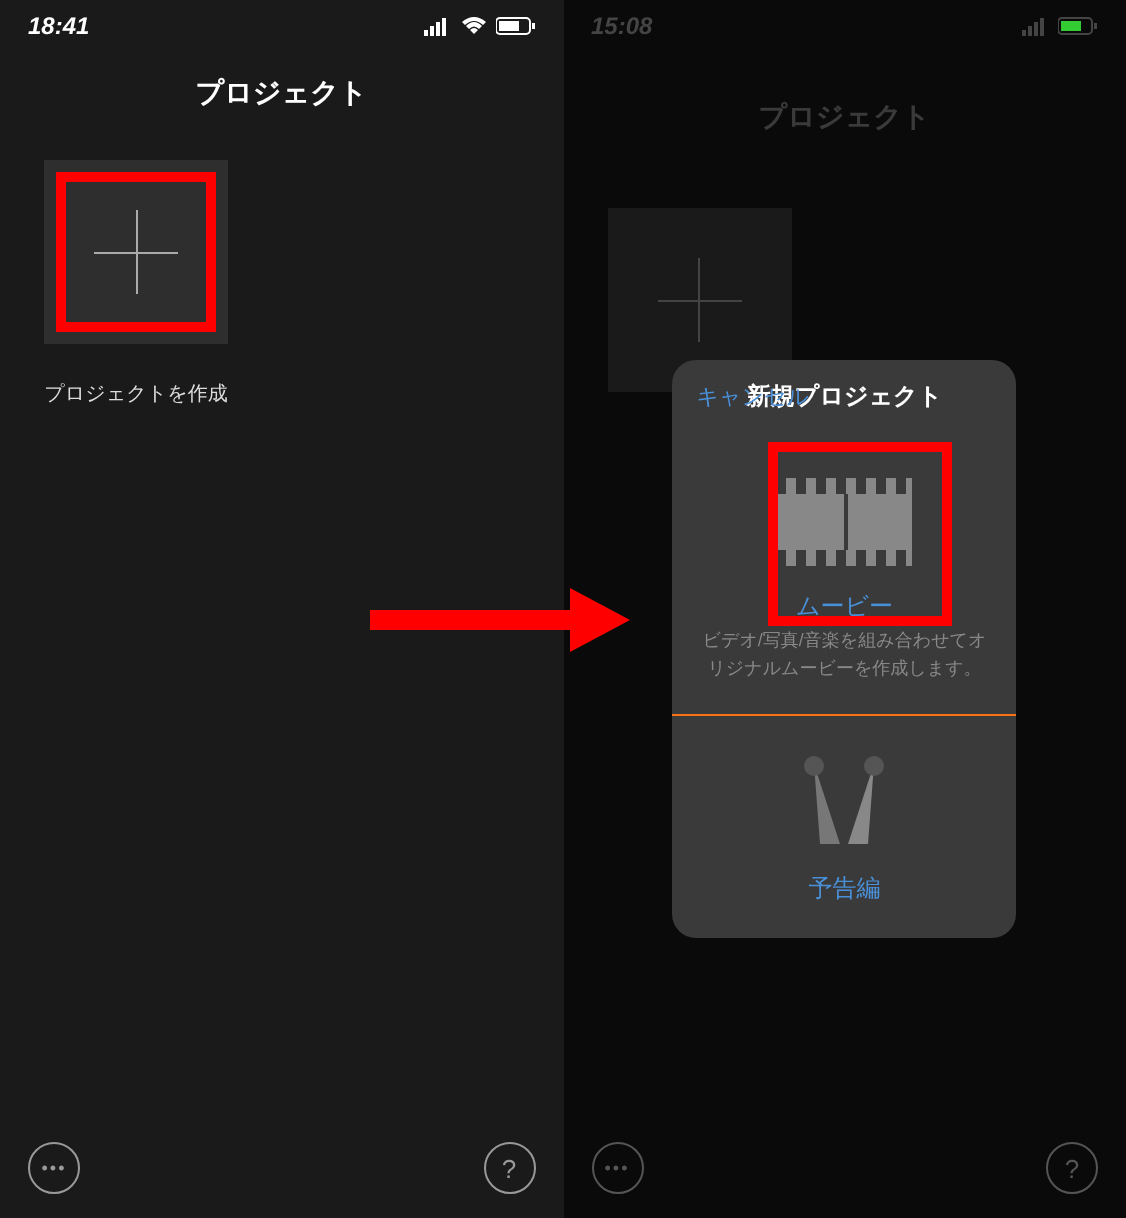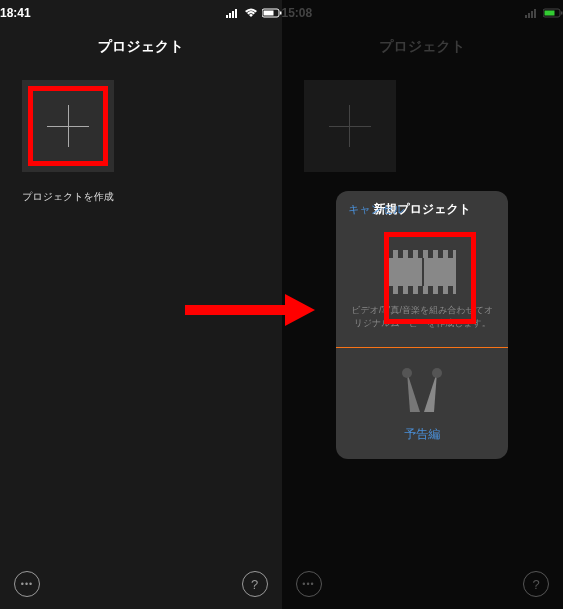--- a/index.html
+++ b/index.html
@@ -12,30 +12,31 @@
       overflow: hidden;
     }
     .screen {
       width: 281.5px;
       height: 609px;
       position: relative;
       display: flex;
       flex-direction: column;
     }
     .screen-left { background: #1a1a1a; }
-    .screen-right { background: #0a0a0a; }
+    .screen-right { background: #0a0a0a; gap: 12px; }
     .status-bar {
       height: 24px;
       display: flex;
       justify-content: space-between;
       align-items: center;
-      padding: 2px 0 0;
+      padding: 2px 14px 0;
       color: #fff;
       font-size: 12px;
       font-weight: 600;
+      font-style: italic;
     }
     .status-right { display: flex; align-items: center; gap: 4px; }
     .screen-right .status-bar { color: #444; }
     .nav-title {
       text-align: center;
       color: #fff;
       font-size: 14px;
       font-weight: 600;
       padding: 14px 5px;
     }
@@ -247,20 +248,21 @@
       <div class="modal-header">
         <span class="modal-cancel">キャンセル</span>
         <span class="modal-title">新規プロジェクト</span>
       </div>
       <div class="modal-option">
         <div class="option-icon-wrap">
           <div class="film-icon">
               <div class="film-mid"></div>
             </div>
         </div>
+        <div class="option-label">ムービー</div>
         <div class="option-desc">ビデオ/写真/音楽を組み合わせてオリジナルムービーを作成します。</div>
         <div class="highlight-box" style="top:4px;left:48px;width:92px;height:92px;"></div>
       </div>
       <div class="modal-option">
         <div class="option-icon-wrap">
           <svg width="60" height="50" viewBox="0 0 60 50">
             <path d="M15 5 L28 45 L18 45 Z" fill="#777"></path>
             <path d="M45 5 L42 45 L32 45 Z" fill="#888"></path>
             <circle cx="15" cy="6" r="5" fill="#555"></circle>
             <circle cx="45" cy="6" r="5" fill="#555"></circle>

